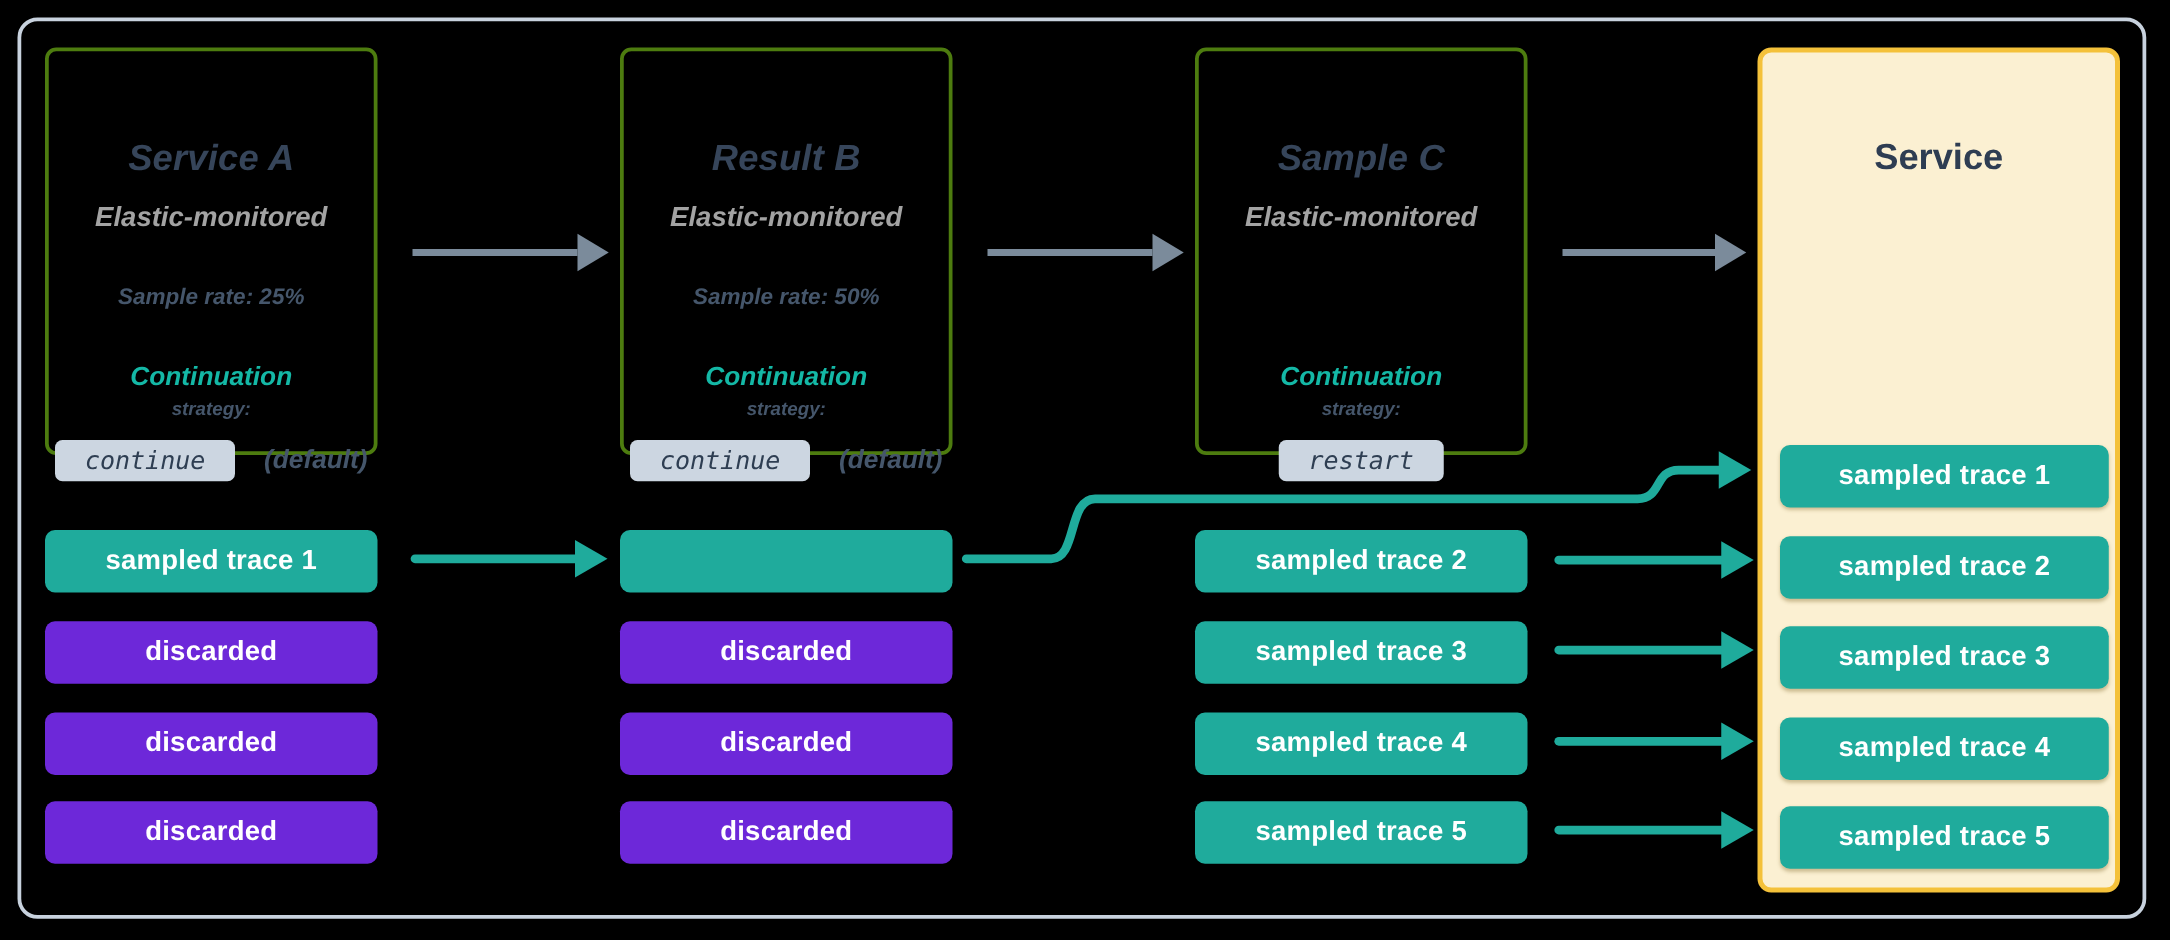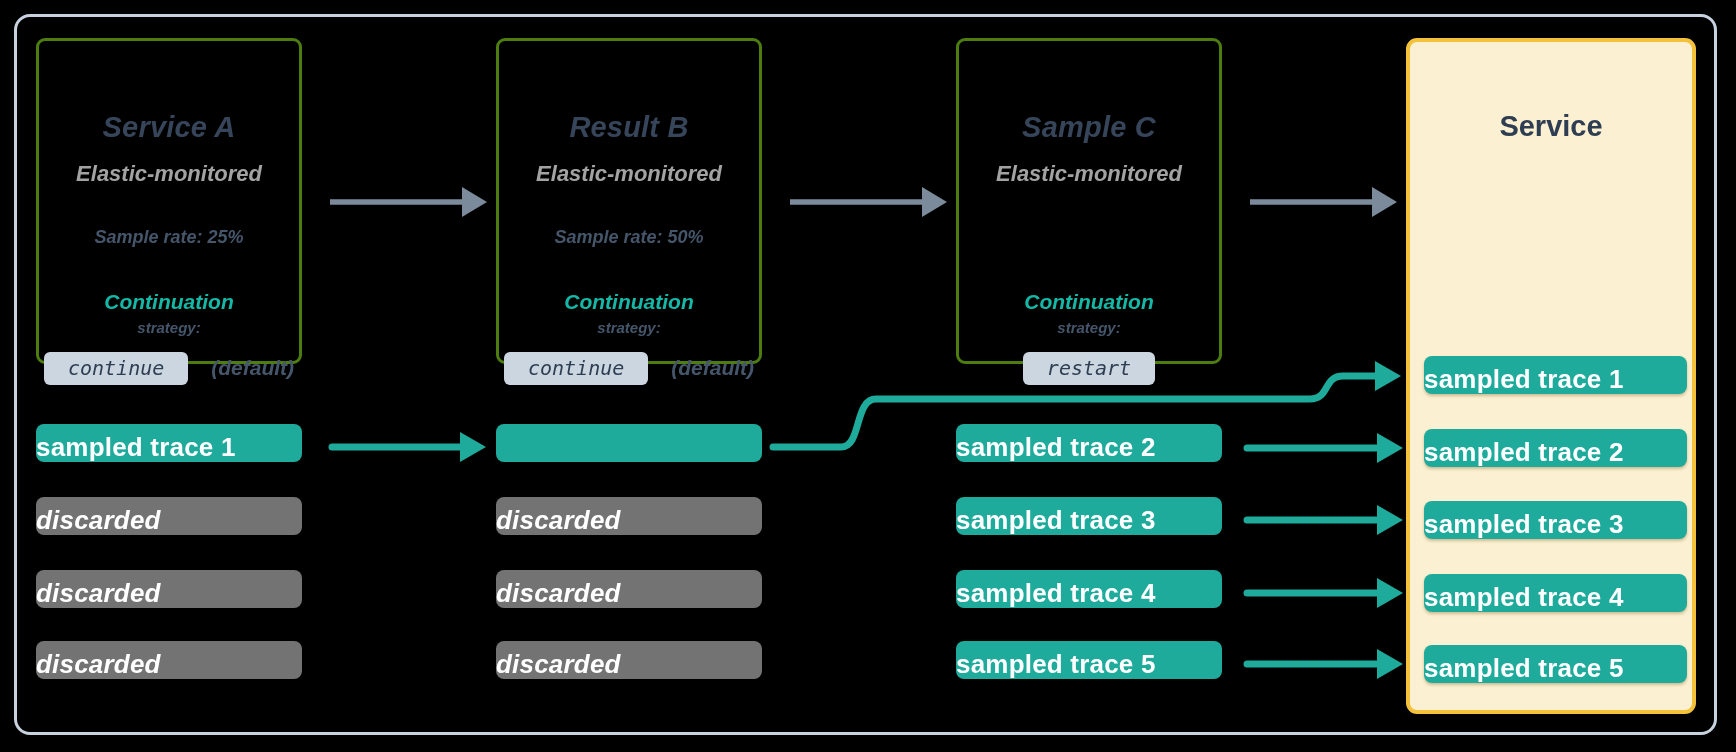--- a/index.html
+++ b/index.html
@@ -36,25 +36,25 @@
   .result{
     position:absolute;left:1406px;top:38px;width:290px;height:676px;box-sizing:border-box;
     background:#fbf0d2;border:4px solid #f4c13a;border-radius:11px;
   }
   .result-title{
     position:absolute;left:0;right:0;top:68px;text-align:center;
     font-size:29px;font-weight:bold;color:#2e3d52;
   }
   
   .trace{
-    position:absolute;height:38px;border-radius:8px;line-height:47px;
-    text-align:left;color:#fff;font-size:26px;font-weight:bold;letter-spacing:.2px;
+    position:absolute;height:50px;border-radius:8px;line-height:47px;
+    text-align:center;color:#fff;font-size:22px;font-weight:bold;letter-spacing:.2px;
   }
   .sampled{background:#1fab9c;}
-  .discarded{background:#737373;font-style:italic;}
+  .discarded{background:#6d28d9;}
   .col-trace{width:266px;}
   .col-a{left:36px;} .col-b{left:496px;} .col-c{left:956px;}
   .row-1{top:424px;} .row-2{top:497px;} .row-3{top:570px;} .row-4{top:641px;}
   .res-trace{left:14px;width:263px;box-shadow:0 2px 3px rgba(120,95,30,.35);}
   .res-row-0{top:314px;} .res-row-1{top:387px;} .res-row-2{top:459px;}
   .res-row-3{top:532px;} .res-row-4{top:603px;}
   svg.overlay{position:absolute;left:0;top:0;pointer-events:none;}
 </style>
 </head>
 <body>

